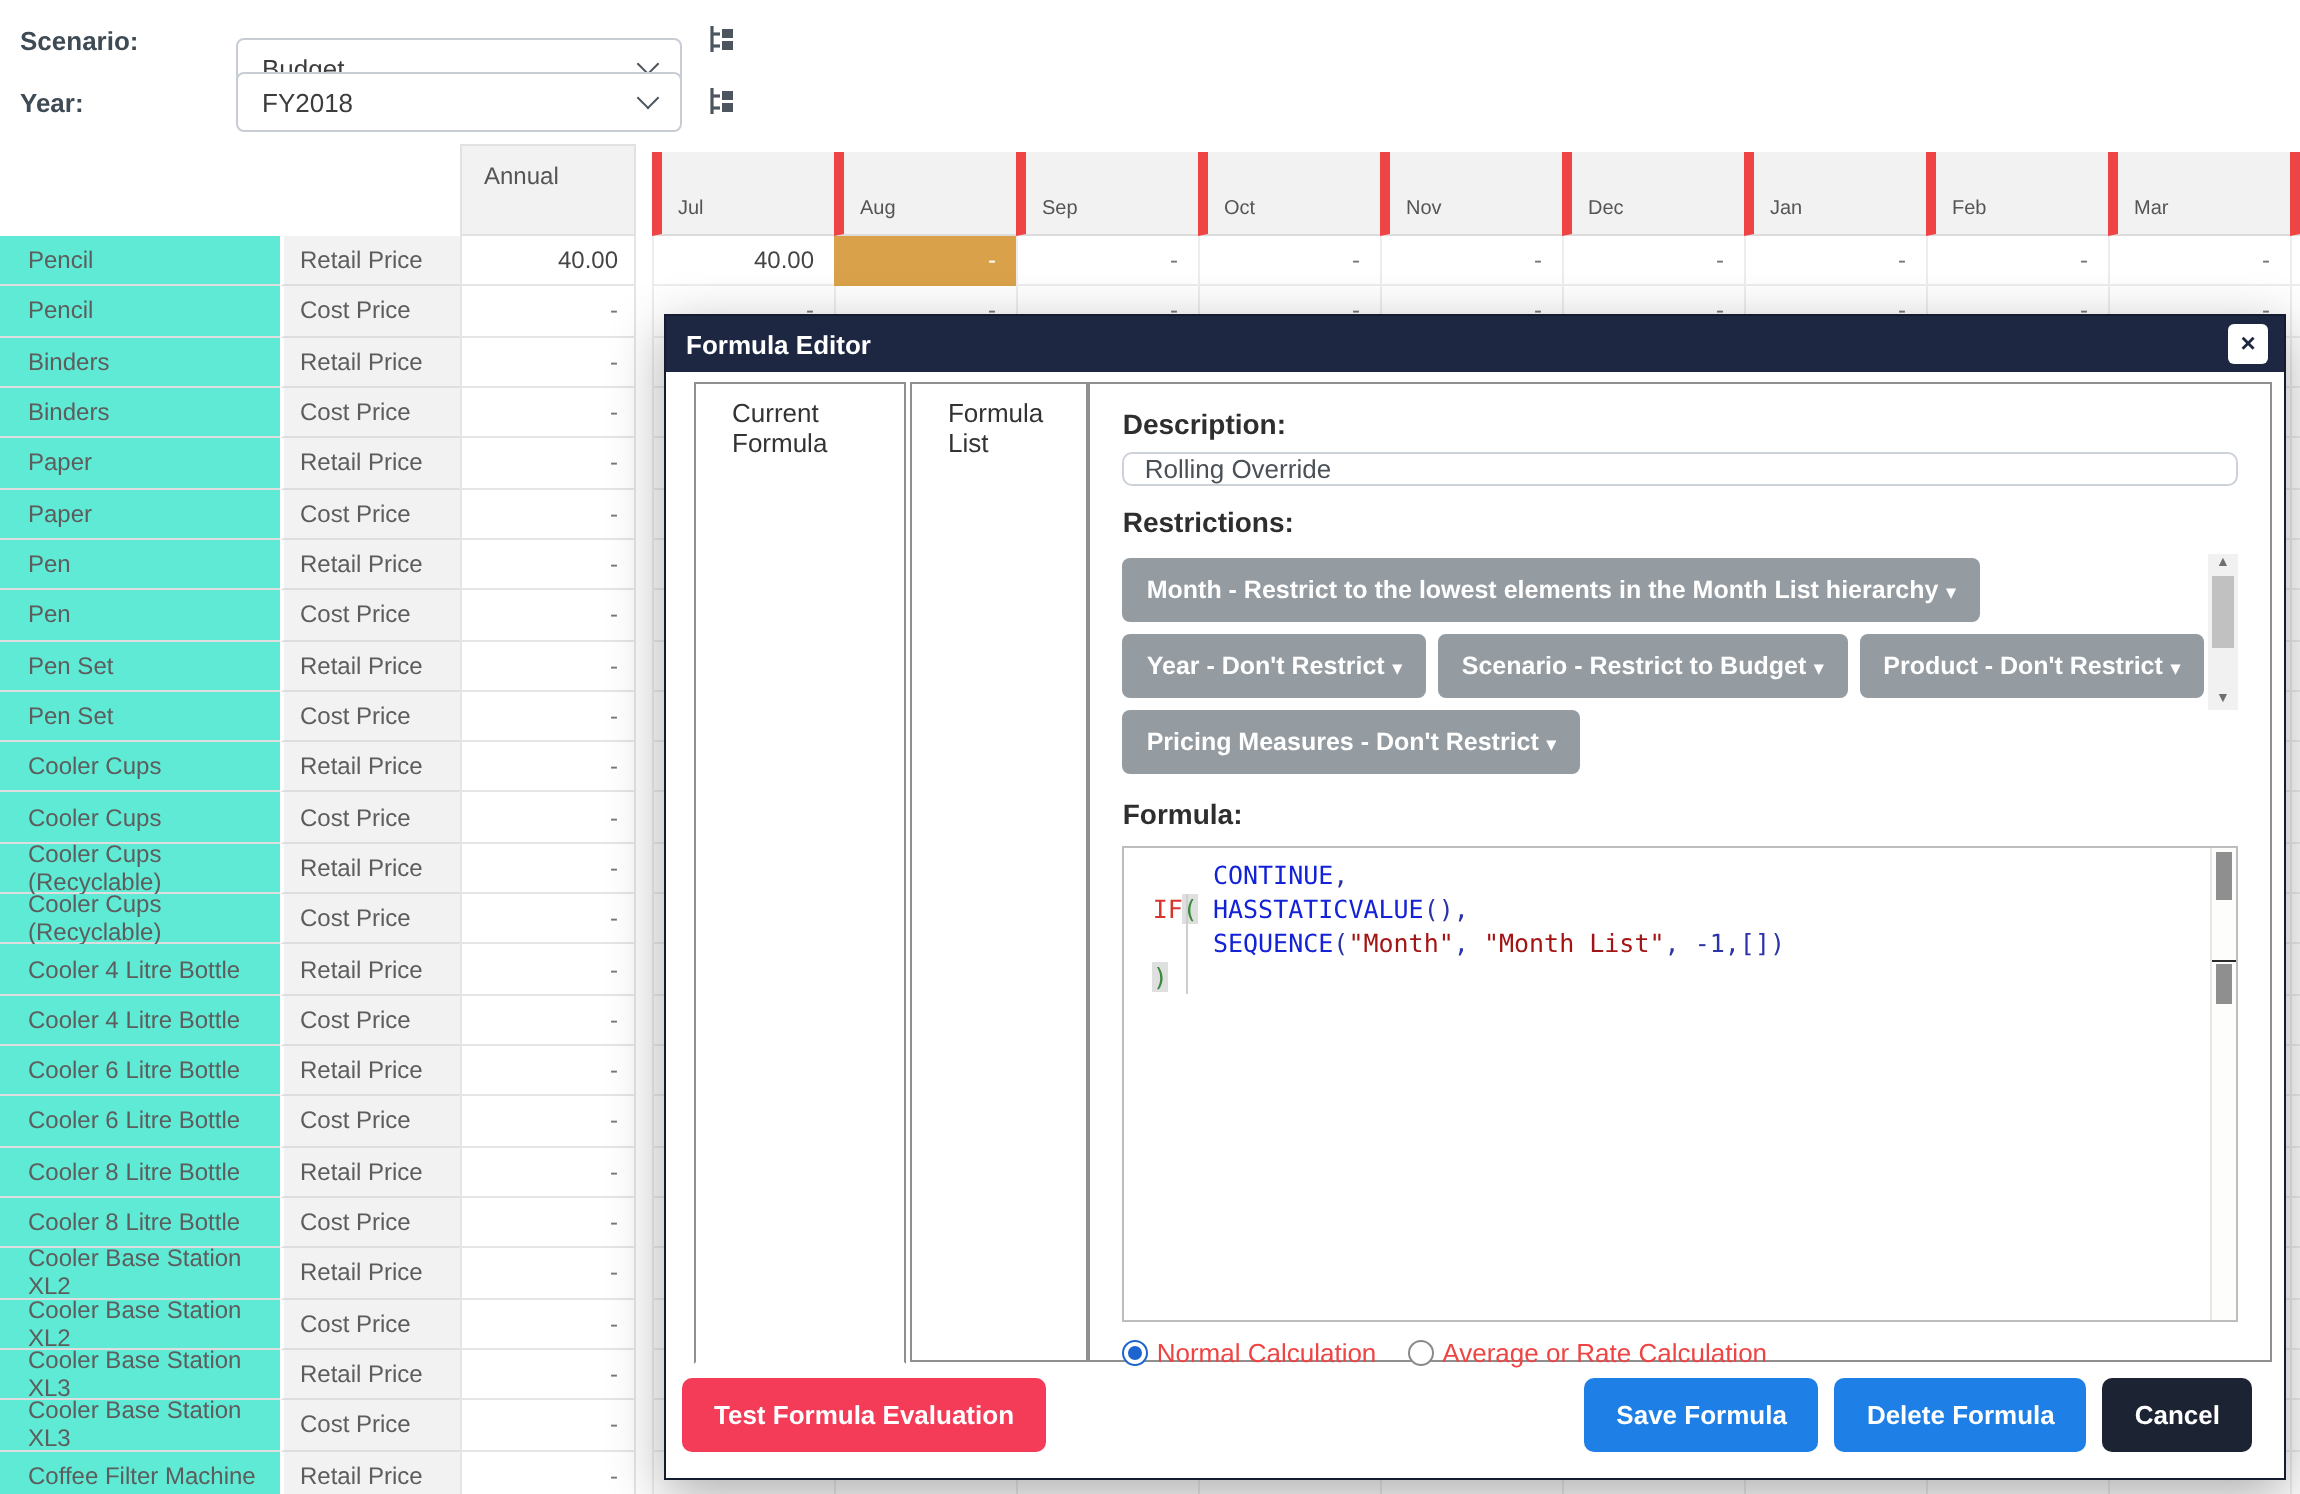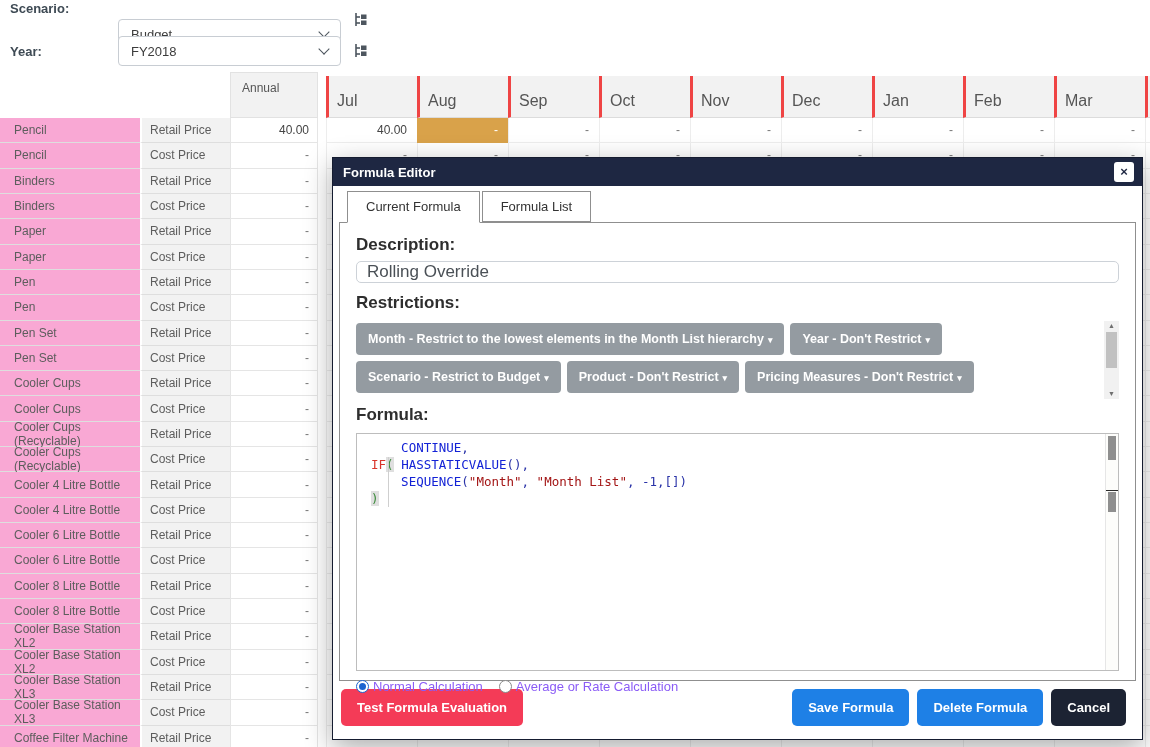--- a/index.html
+++ b/index.html
@@ -12,26 +12,26 @@
           background:#fff;font-size:13px;color:#3c3c3c;display:flex;align-items:center;
           justify-content:space-between;padding:0 12px;box-sizing:border-box;cursor:pointer;}
   .chev{display:inline-block;width:7px;height:7px;border-right:1.7px solid #4b545c;
         border-bottom:1.7px solid #4b545c;transform:rotate(45deg);margin-top:-4px;}
   .hier-btn{position:absolute;left:352px;width:17px;height:17px;cursor:pointer;background:none;border:none;padding:0;}
 
   
   .annual-h{position:absolute;left:230px;top:72px;width:88px;height:46px;background:#f2f2f2;
             border:1px solid #e2e2e2;box-sizing:border-box;font-size:12px;color:#555;padding:8px 0 0 11px;}
   .month-header{position:absolute;left:326px;top:76px;height:42px;display:flex;}
-  .mh-cell{width:91px;flex:0 0 91px;box-sizing:border-box;background:#f2f2f2;border-left:3px solid #ef4444;
-           border-bottom:1px solid #dcdcdc;font-size:16px;color:#555;display:flex;align-items:flex-end;
+  .mh-cell{width:91px;flex:0 0 91px;box-sizing:border-box;background:#f2f2f2;border-left:5px solid #ef4444;
+           border-bottom:1px solid #dcdcdc;font-size:10px;color:#555;display:flex;align-items:flex-end;
            padding:0 0 7px 8px;}
   .left-rows{position:absolute;left:0;top:118px;}
   .lrow{display:flex;height:25.32px;box-sizing:border-box;}
-  .lname{width:140px;flex:0 0 140px;background:#f9a8d4;border-bottom:1px solid #dedede;box-sizing:border-box;
+  .lname{width:140px;flex:0 0 140px;background:#5eead4;border-bottom:1px solid #dedede;box-sizing:border-box;
          font-size:12px;color:#5d5d5d;display:flex;align-items:center;padding-left:14px;}
   .lmeasure{width:90px;flex:0 0 90px;background:#f2f2f2;border-bottom:1px solid #dedede;border-left:2px solid #fff;
             box-sizing:border-box;font-size:12px;color:#5d5d5d;display:flex;align-items:center;padding-left:8px;}
   .lannual{width:88px;flex:0 0 88px;background:#fff;border:1px solid #e5e5e5;border-top:none;box-sizing:border-box;
            font-size:12px;color:#777;display:flex;align-items:center;justify-content:flex-end;padding-right:8px;}
   .lannual.val{color:#444;}
   .month-rows{position:absolute;left:326px;top:118px;}
   .mrow{display:flex;height:25.32px;}
   .mcell{width:91px;flex:0 0 91px;box-sizing:border-box;background:#fff;border-left:1px solid #ededed;
          border-bottom:1px solid #ededed;font-size:12px;color:#777;display:flex;align-items:center;
@@ -41,29 +41,29 @@
 
   
   .modal{position:absolute;left:332px;top:157px;width:811px;height:583px;background:#fff;
          border:1px solid #151c30;box-shadow:0 8px 26px rgba(0,0,0,.32);box-sizing:border-box;
          display:flex;flex-direction:column;}
   .modal-header{height:28px;flex:0 0 28px;background:#1e2742;display:flex;align-items:center;
                 justify-content:space-between;padding:0 8px 0 10px;}
   .modal-title{color:#fff;font-size:13px;font-weight:bold;}
   .close-btn{width:20px;height:20px;background:#fff;border:none;border-radius:3px;color:#1e2742;
              font-weight:bold;font-size:13px;line-height:20px;text-align:center;padding:0;cursor:pointer;}
-  .modal-body{flex:1 1 auto;display:flex;flex-direction:column;padding:5px 6px 0 6px;min-height:0;}
+  .modal-body{flex:1 1 auto;display:flex;flex-direction:row;padding:5px 6px 0 6px;min-height:0;}
   .tabs{display:flex;gap:2px;margin-left:8px;}
   .tab{font-size:13px;color:#333;padding:7px 18px;border:1px solid #8f8f8f;background:#fff;cursor:pointer;}
   .tab.active{position:relative;z-index:2;margin-bottom:-1px;border-bottom:1px solid #fff;}
   .pane{flex:1 1 auto;border:1px solid #8f8f8f;padding:12px 16px 8px 16px;position:relative;min-height:0;
         display:flex;flex-direction:column;}
-  .sec-label{font-weight:bold;font-size:17px;color:#2e2e2e;margin:0 0 6px 0;}
+  .sec-label{font-weight:bold;font-size:14px;color:#2e2e2e;margin:0 0 6px 0;}
   .desc-input{width:100%;box-sizing:border-box;height:30px;border:1px solid #cdd2d8;border-radius:5px;
-              font-size:17px;color:#4a5056;padding:0 10px;font-family:"Liberation Sans",sans-serif;}
+              font-size:13px;color:#4a5056;padding:0 10px;font-family:"Liberation Sans",sans-serif;}
   .restr-wrap{position:relative;margin-top:10px;}
   .restr-btns{display:flex;flex-wrap:wrap;gap:6px;max-width:690px;}
   .rbtn{background:#949ba1;color:#fff;font-weight:bold;font-size:12.5px;border:none;border-radius:4px;
         padding:9px 12px;text-align:left;cursor:pointer;font-family:"Liberation Sans",sans-serif;}
   .rcaret{font-size:9px;margin-left:4px;}
   .vscroll{position:absolute;right:0;top:-2px;width:15px;height:78px;background:#f1f1f1;
            display:flex;flex-direction:column;align-items:center;}
   .varrow{font-size:7px;color:#6f6f6f;line-height:10px;flex:0 0 auto;}
   .vthumb{width:11px;height:36px;background:#c1c1c1;margin:1px 0;flex:0 0 auto;}
   .vspacer{flex:1 1 auto;}
@@ -76,41 +76,41 @@
   .tok-function{color:#1322d6;}
   .tok-punct{color:#2a33a8;}
   .tok-string{color:#a31515;}
   .tok-number{color:#2a33a8;}
   .tok-paren-match{color:#3a8a3a;background:#dfdfdf;}
   .indent-guide{position:absolute;left:31px;top:23px;height:50px;border-left:1px solid #cfcfcf;}
   .code-scroll{position:absolute;top:0;right:0;width:12px;height:100%;border-left:1px solid #e6e6e6;background:#fdfdfb;}
   .cthumb1{position:absolute;top:2px;right:2px;width:8px;height:24px;background:#8f8f8f;}
   .cdivider{position:absolute;top:56px;left:0;width:100%;border-top:1px solid #2b2b2b;}
   .cthumb2{position:absolute;top:58px;right:2px;width:8px;height:20px;background:#8f8f8f;}
-  .radio-row{display:flex;align-items:flex-end;gap:16px;margin-top:8px;font-size:13px;color:#8b5cf6;}
+  .radio-row{display:flex;align-items:flex-end;gap:16px;margin-top:8px;font-size:13px;color:#ef4444;}
   .radio-opt{display:flex;align-items:center;cursor:pointer;}
   .radio{width:13px;height:13px;border:1px solid #8a8a8a;border-radius:50%;display:inline-block;
          position:relative;margin-right:4px;background:#fff;box-sizing:border-box;}
   .radio.on{border-color:#1d64cf;}
   .radio.on::after{content:"";position:absolute;top:2px;left:2px;right:2px;bottom:2px;background:#1d64cf;border-radius:50%;}
   .modal-footer{flex:0 0 58px;height:58px;box-sizing:border-box;display:flex;justify-content:space-between;
                 align-items:center;padding:0 16px 6px 0;}
   .btn{border:none;border-radius:5px;color:#fff;font-weight:bold;font-size:13px;padding:0 16px;height:37px;
        cursor:pointer;font-family:"Liberation Sans",sans-serif;}
   .btn-danger{background:#f43b57;margin-left:8px;}
   .btn-primary{background:#1e80e6;}
   .btn-dark{background:#1c2333;}
   .footer-right{display:flex;gap:8px;}
 </style>
 </head>
 <body>
 
 <div class="screen">
 
-  <span class="flabel" style="top:1px">Scenario:</span>
+  <span class="flabel" style="top:13px">Scenario:</span>
   <div class="select" style="top:19px">
     <span>Budget</span>
     <span class="chev"></span>
   </div>
   <button class="hier-btn" style="top:12px">
     <span>
       <svg width="16" height="16" viewBox="0 0 16 16">
           <g stroke="#4d565f" stroke-width="1.6" fill="#4d565f">
             <path d="M3 1v13" fill="none"></path>
             <path d="M3 5h4" fill="none"></path>

